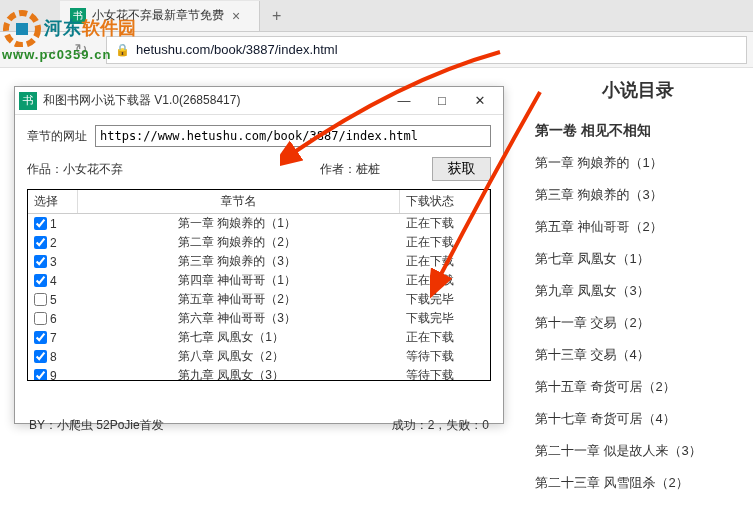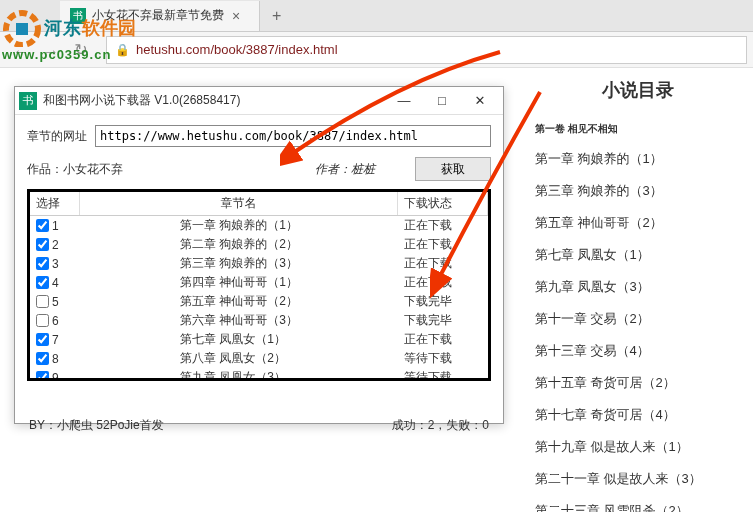--- a/index.html
+++ b/index.html
@@ -10,49 +10,49 @@
 .tab-active { background: #f5f5f5; height: 30px; display: flex; align-items: center; padding: 0 10px; border-right: 1px solid #ccc; min-width: 200px; }
 .tab-icon { width: 16px; height: 16px; background: #0a9b6e; display: flex; align-items: center; justify-content: center; color: #fff; font-size: 10px; margin-right: 6px; }
 .tab-title { font-size: 12px; color: #333; white-space: nowrap; overflow: hidden; max-width: 140px; }
 .tab-close { margin-left: 8px; color: #666; font-size: 14px; }
 .tab-new { padding: 0 12px; color: #666; font-size: 16px; }
 
 .browser-addr { height: 36px; background: #f5f5f5; display: flex; align-items: center; padding: 0 6px; border-bottom: 1px solid #e0e0e0; }
 .nav-btn { width: 30px; height: 28px; display: flex; align-items: center; justify-content: center; color: #888; font-size: 16px; }
 .addr-bar { flex: 1; height: 28px; background: #fff; border: 1px solid #ccc; margin-left: 10px; display: flex; align-items: center; padding: 0 8px; }
 .lock-icon { color: #888; margin-right: 6px; font-size: 12px; }
-.addr-text { color: #7f1d1d; font-size: 13px; }
+.addr-text { color: #0f172a; font-size: 13px; }
 
 
 .watermark { position: absolute; top: 9px; left: 2px; z-index: 100; }
 .wm-logo { display: flex; align-items: center; }
 .wm-text { font-size: 18px; font-weight: bold; color: #0a7d8a; letter-spacing: 1px; }
 .wm-text2 { font-size: 18px; font-weight: bold; color: #e67817; }
 .wm-url { font-size: 13px; color: #2a8a2a; font-weight: bold; letter-spacing: 1px; }
 
 .toc-title { font-size: 18px; font-weight: bold; color: #333; text-align: center; margin-bottom: 20px; }
-.toc-vol { font-size: 10px; font-weight: bold; color: #333; margin-bottom: 14px; }
+.toc-vol { font-size: 14px; font-weight: bold; color: #333; margin-bottom: 14px; }
 .toc-item { font-size: 13px; color: #333; margin-bottom: 14px; cursor: pointer; }
 
 
 .app-window { position: absolute; top: 86px; left: 14px; width: 490px; height: 338px; background: #fff; border: 1px solid #999; box-shadow: 0 2px 10px rgba(0,0,0,0.2); }
 .app-titlebar { height: 28px; display: flex; align-items: center; padding: 0 4px; border-bottom: 1px solid #e0e0e0; }
 .app-icon { width: 18px; height: 18px; background: #0a9b6e; color: #fff; display: flex; align-items: center; justify-content: center; font-size: 11px; margin-right: 6px; }
 .app-title { flex: 1; font-size: 12px; color: #333; }
 .win-btn { width: 38px; height: 26px; display: flex; align-items: center; justify-content: center; color: #333; font-size: 13px; }
 
 .app-body { padding: 10px 12px; }
 .row { display: flex; align-items: center; margin-bottom: 10px; }
 .label { font-size: 12px; color: #333; margin-right: 8px; white-space: nowrap; }
 .url-input { flex: 1; height: 22px; border: 1px solid #888; padding: 0 4px; font-size: 12px; font-family: monospace; }
 .work-row { display: flex; align-items: center; margin-bottom: 8px; }
 .work-label { font-size: 12px; color: #333; }
-.fetch-btn { width: 76px; height: 24px; background: #e8e8e8; border: 1px solid #aaa; font-size: 12px; }
-
-.chapter-list { border: 3px solid #000000; height: 192px; overflow-y: auto; position: relative; }
+.fetch-btn { width: 59px; height: 24px; background: #e8e8e8; border: 1px solid #aaa; font-size: 14px; }
+
+.chapter-list { border: 1px solid #000000; height: 192px; overflow-y: auto; position: relative; }
 .list-header { display: flex; background: #fff; font-size: 12px; color: #333; border-bottom: 1px solid #ccc; position: sticky; top: 0; }
 .list-header > div { padding: 3px 6px; border-right: 1px solid #ddd; }
 .col-sel { width: 50px; }
 .col-name { flex: 1; text-align: center; }
 .col-status { width: 90px; }
 .list-row { display: flex; font-size: 12px; color: #333; }
 .list-row > div { padding: 1px 6px; }
 .list-row .col-sel { display: flex; align-items: center; }
 .list-row .col-sel input { margin-right: 3px; }
 .list-row .col-name { text-align: left; padding-left: 100px; }
@@ -110,21 +110,20 @@
   <div id="toc-list">
       <div class="toc-item">第一章 狗娘养的（1）</div>
       <div class="toc-item">第三章 狗娘养的（3）</div>
       <div class="toc-item">第五章 神仙哥哥（2）</div>
       <div class="toc-item">第七章 凤凰女（1）</div>
       <div class="toc-item">第九章 凤凰女（3）</div>
       <div class="toc-item">第十一章 交易（2）</div>
       <div class="toc-item">第十三章 交易（4）</div>
       <div class="toc-item">第十五章 奇货可居（2）</div>
       <div class="toc-item">第十七章 奇货可居（4）</div>
-      <div class="toc-item">第十九章 似是故人来（1）</div>
       <div class="toc-item">第二十一章 似是故人来（3）</div>
       <div class="toc-item">第二十三章 风雪阻杀（2）</div>
     </div>
 </div>
 
 <svg class="arrow arrow1" width="240" height="120">
   <defs>
       <marker id="ah1" markerWidth="10" markerHeight="10" refX="2" refY="3" orient="auto">
         <path d="M0,0 L0,6 L8,3 z" fill="#e30"></path>
       </marker>
@@ -150,21 +149,21 @@
   </div>
   <div class="app-body">
     <div class="row">
       <span class="label">章节的网址</span>
       <input class="url-input" value="https://www.hetushu.com/book/3887/index.html" style="">
     </div>
     <div class="work-row">
       <span class="work-label">作品：</span>
       <span class="work-label">小女花不弃</span>
       <span style="flex:1"></span>
-      <span class="work-label" style="margin-right:40px;font-style:italic;"><span>作者：</span><span>桩桩</span></span>
+      <span class="work-label" style="margin-right:52px;"><span>作者：</span><span>桩桩</span></span>
       <button class="fetch-btn">获取</button>
     </div>
     <div class="chapter-list">
       <div class="list-header">
         <div class="col-sel">选择</div>
         <div class="col-name">章节名</div>
         <div class="col-status">下载状态</div>
       </div>
       <div id="rows">
           <div class="list-row">

